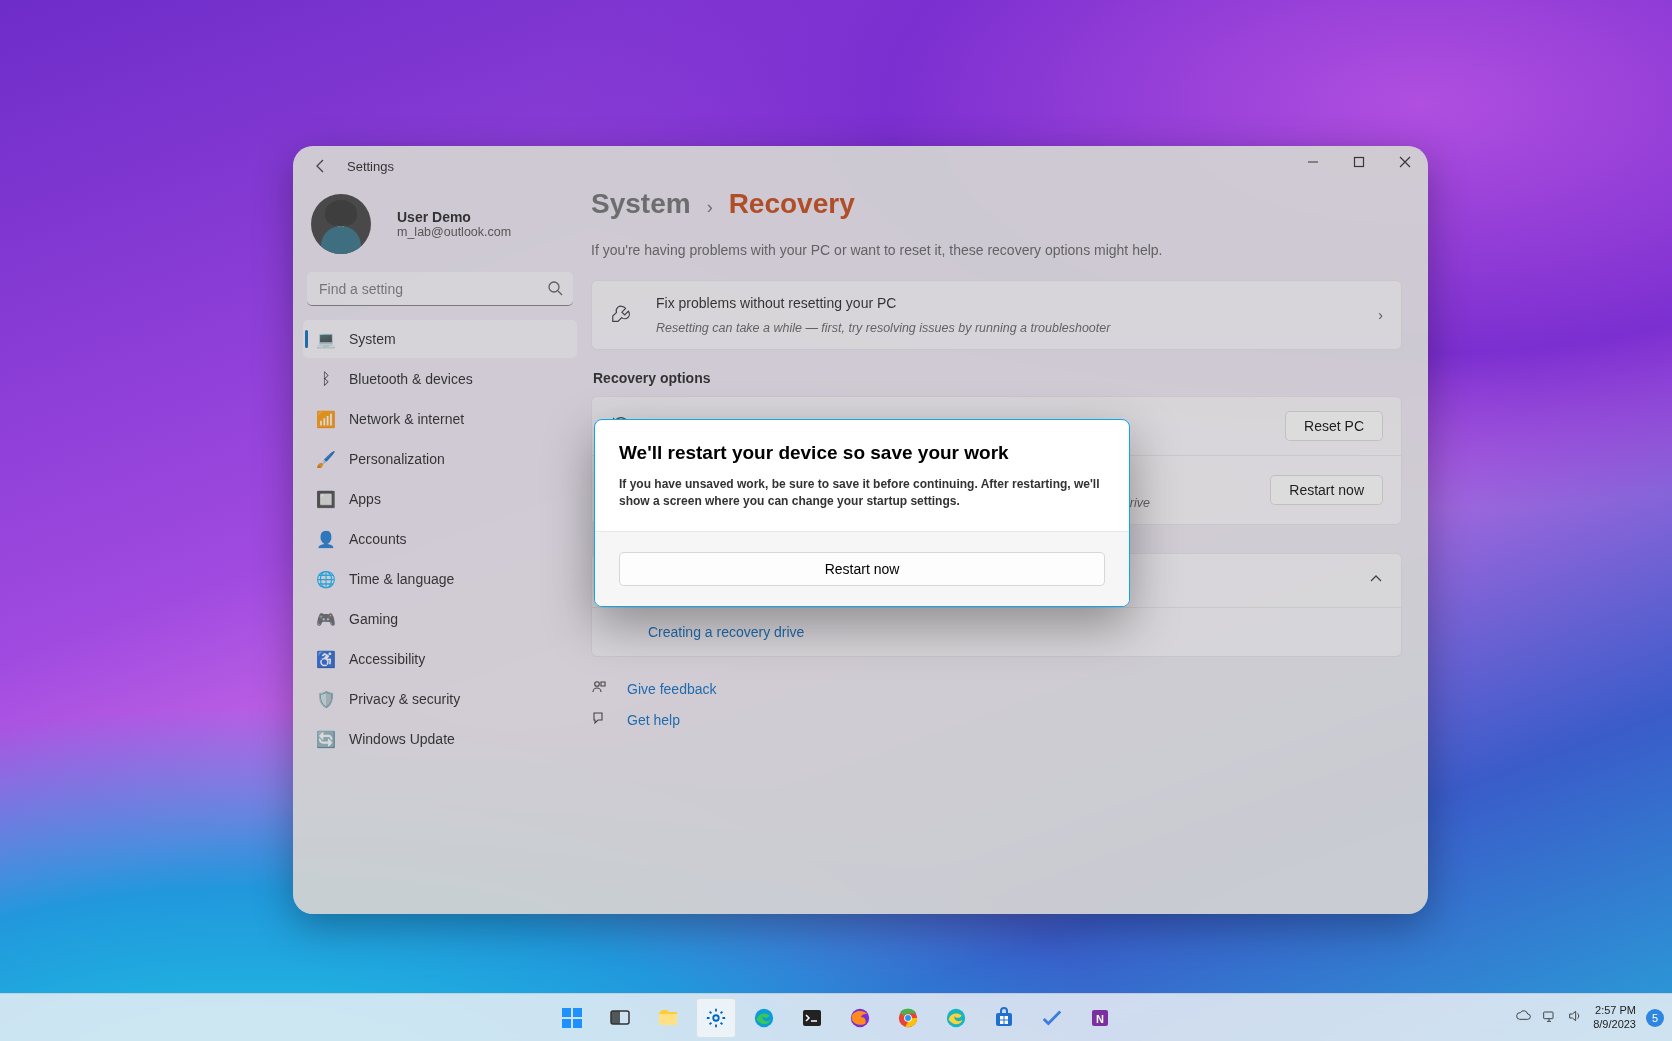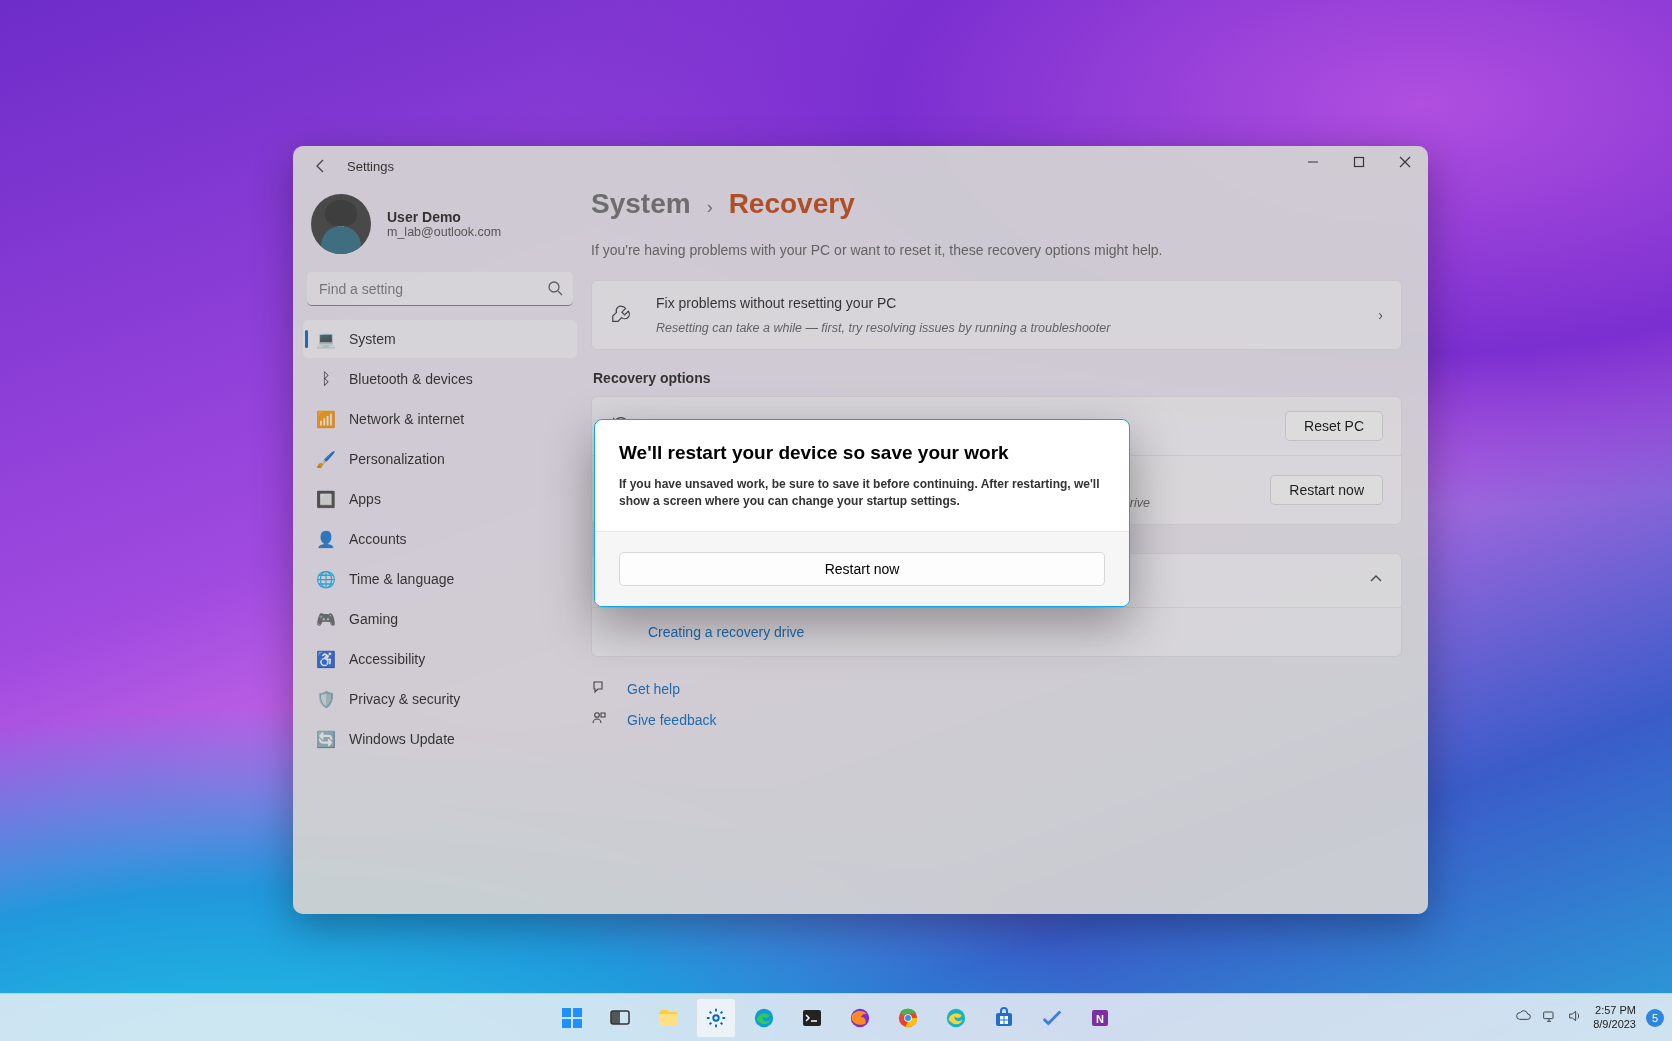--- a/index.html
+++ b/index.html
@@ -12,37 +12,37 @@
   background:
     radial-gradient(ellipse 90% 70% at 15% 110%, #1ed0e6 0%, #2198dc 35%, transparent 60%),
     radial-gradient(ellipse 80% 60% at 85% 10%, #b04fe0 0%, #7b2fd0 40%, transparent 65%),
     linear-gradient(160deg, #6e2cc9 0%, #a04ae0 40%, #c96be6 55%, #3a5cc9 80%, #2a9fd8 100%);
 }
 
 
 .window {
   position: absolute; left: 293px; top: 146px; width: 1135px; height: 768px;
   background: rgba(243,243,243,0.92); backdrop-filter: blur(12px);
-  border-radius: 10px; box-shadow: 0 12px 40px rgba(0,0,0,.3); overflow: hidden;
+  border-radius: 20px; box-shadow: 0 12px 40px rgba(0,0,0,.3); overflow: hidden;
   font-size: 14px; color: #1b1b1b;
 }
 .dimmer { position: absolute; inset: 0; background: rgba(120,120,120,.25); z-index: 5; }
 
 .titlebar { height: 40px; display: flex; align-items: center; padding-left: 12px; }
 .titlebar .back { width: 32px; height: 32px; display:flex; align-items:center; justify-content:center; border-radius:4px; }
 .titlebar .title { margin-left: 10px; font-size: 13px; }
 .winctrls { position: absolute; top: 0; right: 0; display: flex; }
 .winctrls > div { width: 46px; height: 32px; display:flex; align-items:center; justify-content:center; }
 .winctrls svg { display:block; }
 
 .content { display: flex; height: calc(100% - 40px); }
 
 
 .sidebar { width: 294px; padding: 0 10px 0 10px; }
-.profile { display:flex; align-items:center; gap: 16px; padding: 8px 8px 18px 8px; }
+.profile { display:flex; align-items:center; gap: 26px; padding: 8px 8px 18px 8px; }
 .avatar { width: 60px; height: 60px; border-radius: 50%; background: radial-gradient(circle at 50% 35%, #f5c48a 0 24%, transparent 24%), linear-gradient(#3a3a3a,#3a3a3a); background-color:#ffb400; position:relative; overflow:hidden; border: none; }
 .avatar::after{ content:""; position:absolute; left:10px; right:10px; bottom:-6px; height:34px; background:#2e6b84; border-radius:20px 20px 0 0;}
 .avatar::before{ content:""; position:absolute; left:14px; top:6px; width:32px; height:26px; background:#2b2b2b; border-radius:50% 50% 40% 40%;}
 .profile .name { font-weight:600; font-size:14px; }
 .profile .email { font-size:12.5px; color:#4a4a4a; }
 
 .search { position: relative; margin: 0 4px 14px 4px; }
 .search input { width: 100%; height: 34px; border: none; border-bottom: 1.5px solid #7a7a7a; border-radius: 5px; background: rgba(255,255,255,.55); padding: 0 34px 0 12px; font-size: 14px; outline: none; }
 .search .sicon { position:absolute; right:10px; top:8px; color:#555; }
 
@@ -267,33 +267,33 @@
               </svg>
           </div>
         </div>
       </div>
       <div class="help-link-row">Creating a recovery drive</div>
 
       <div class="footer-links">
         <div class="flink">
           <span class="ficon">
             <svg width="16" height="16" viewBox="0 0 16 16">
-                <path d="M3 3h8v7H7l-3 3v-3H3z" fill="none" stroke="#333" stroke-width="1.1"></path>
-              </svg>
-          </span>
-          <span class="ftxt">Get help</span>
-        </div>
-        <div class="flink">
-          <span class="ficon">
-            <svg width="16" height="16" viewBox="0 0 16 16">
                 <circle cx="6" cy="5" r="2.3" fill="none" stroke="#333" stroke-width="1.1"></circle>
                 <path d="M2 13c0-2.5 2-4 4-4s4 1.5 4 4M10 3h4v4h-4z" fill="none" stroke="#333" stroke-width="1.1"></path>
               </svg>
           </span>
           <span class="ftxt">Give feedback</span>
+        </div>
+        <div class="flink">
+          <span class="ficon">
+            <svg width="16" height="16" viewBox="0 0 16 16">
+                <path d="M3 3h8v7H7l-3 3v-3H3z" fill="none" stroke="#333" stroke-width="1.1"></path>
+              </svg>
+          </span>
+          <span class="ftxt">Get help</span>
         </div>
       </div>
     </div>
   </div>
 
   <div class="dimmer"></div>
 </div>
 
 <div class="modal">
   <div class="m-body">

